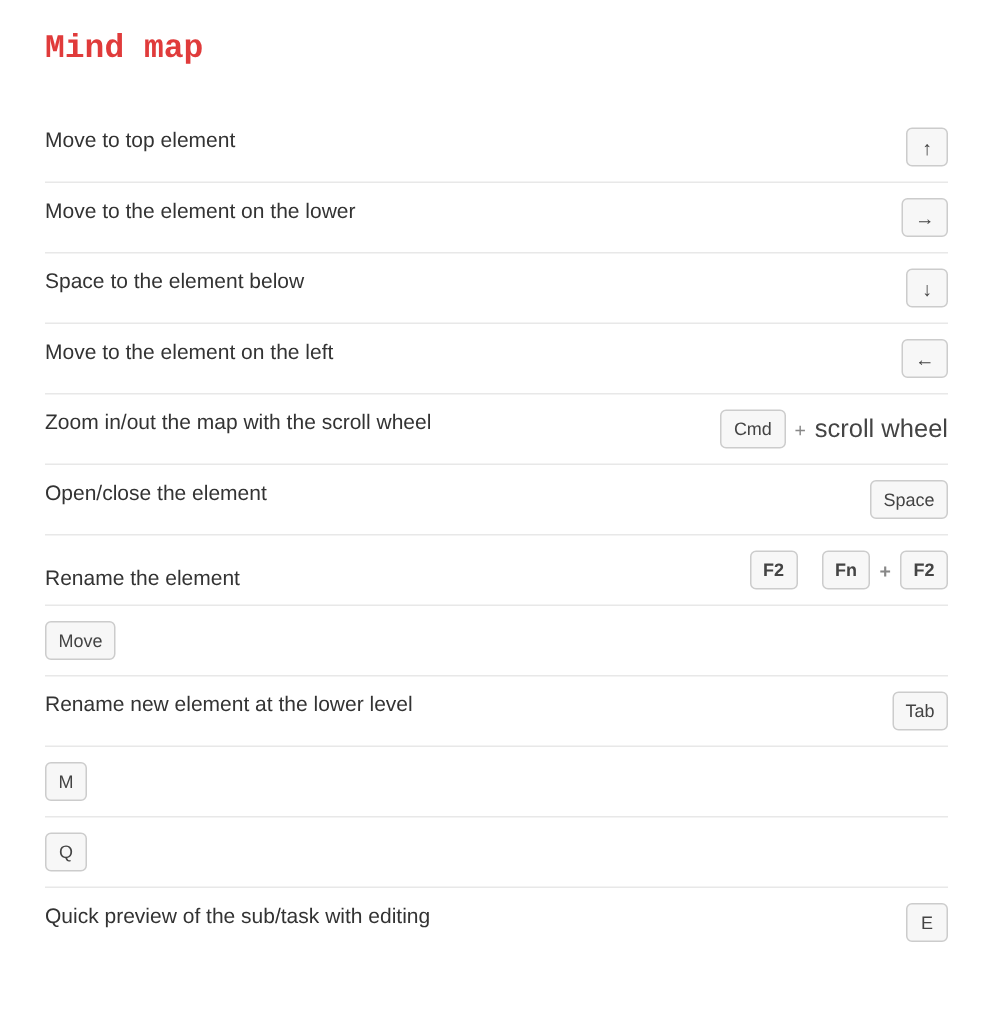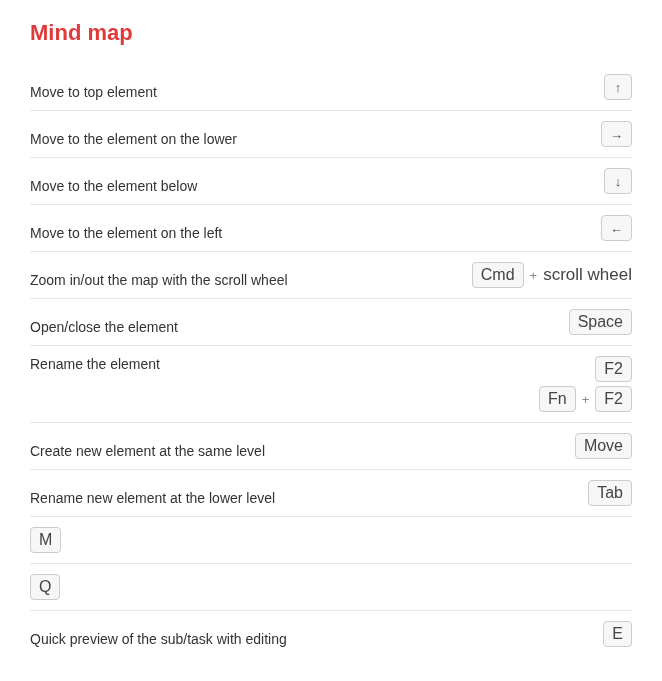--- a/index.html
+++ b/index.html
@@ -15,30 +15,31 @@
       background: #fff;
       width: 662px;
       min-height: 681px;
       padding: 20px 30px;
     }
 
     .page-title {
       color: #e03b3b;
       font-size: 22px;
       font-weight: 600;
-      margin-bottom: 18px;
+      margin-bottom: 30px;
+      font-family: Liberation Mono, monospace;
     }
 
     .shortcut-list {
       width: 100%;
     }
 
     .shortcut-row {
       display: flex;
-      align-items: flex-end;
+      align-items: flex-start;
       justify-content: space-between;
       padding: 10px 0;
       border-bottom: 1px solid #e8e8e8;
       min-height: 42px;
     }
 
     .shortcut-row:last-child {
       border-bottom: none;
     }
 
@@ -56,21 +57,21 @@
     }
 
     .key {
       display: inline-flex;
       align-items: center;
       justify-content: center;
       padding: 3px 8px;
       border: 1px solid #ccc;
       border-radius: 4px;
       background: #f7f7f7;
-      font-size: 16px;
+      font-size: 12px;
       color: #444;
       min-width: 28px;
       height: 26px;
       font-family: -apple-system, BlinkMacSystemFont, 'Segoe UI', Helvetica, Arial, sans-serif;
     }
 
     .key-arrow {
       font-size: 13px;
     }
 
@@ -81,33 +82,34 @@
     }
 
     .scroll-wheel-text {
       font-size: 17px;
       color: #444;
     }
 
     
     .shortcut-row-multiline {
       display: flex;
-      align-items: flex-start;
+      align-items: flex-end;
       justify-content: space-between;
       padding: 10px 0;
       border-bottom: 1px solid #e8e8e8;
       min-height: 42px;
     }
 
     .shortcut-keys-multiline {
       display: flex;
-      flex-direction: column;
+      flex-direction: row;
       align-items: flex-end;
-      gap: 4px;
+      gap: 16px;
       flex-shrink: 0;
+      font-weight: bold;
     }
   </style>
 </head>
 <body>
 
 <h1 class="page-title">Mind map</h1>
 
 <div class="shortcut-list">
 
   <div class="shortcut-row">
@@ -118,21 +120,21 @@
   </div>
 
   <div class="shortcut-row">
     <span class="shortcut-label">Move to the element on the lower</span>
     <div class="shortcut-keys">
       <span class="key key-arrow">→</span>
     </div>
   </div>
 
   <div class="shortcut-row">
-    <span class="shortcut-label">Move to the element below</span>
+    <span class="shortcut-label">Space to the element below</span>
     <div class="shortcut-keys">
       <span class="key key-arrow">↓</span>
     </div>
   </div>
 
   <div class="shortcut-row">
     <span class="shortcut-label">Move to the element on the left</span>
     <div class="shortcut-keys">
       <span class="key key-arrow">←</span>
     </div>
@@ -162,21 +164,20 @@
       </div>
       <div class="shortcut-keys">
         <span class="key">Fn</span>
         <span class="plus-sign">+</span>
         <span class="key">F2</span>
       </div>
     </div>
   </div>
 
   <div class="shortcut-row">
-    <span class="shortcut-label">Create new element at the same level</span>
     <div class="shortcut-keys">
       <span class="key">Move</span>
     </div>
   </div>
 
   <div class="shortcut-row">
     <span class="shortcut-label">Rename new element at the lower level</span>
     <div class="shortcut-keys">
       <span class="key">Tab</span>
     </div>

